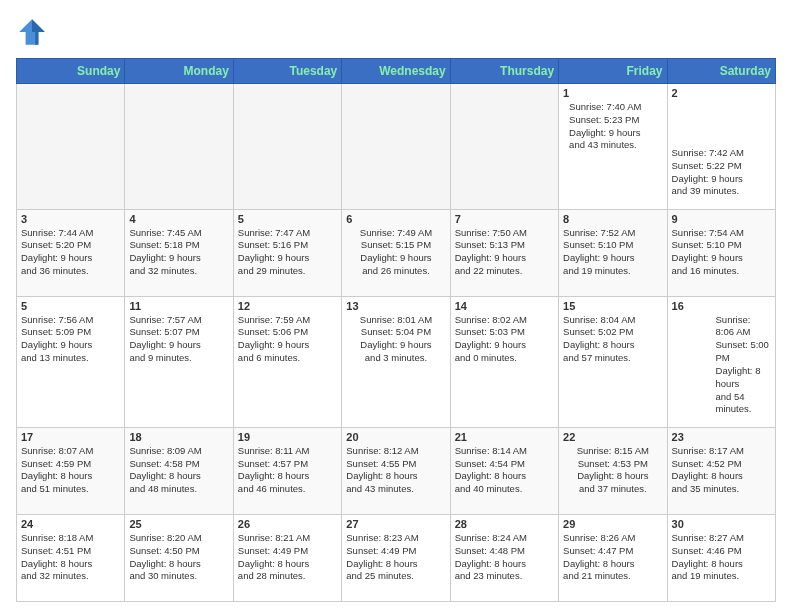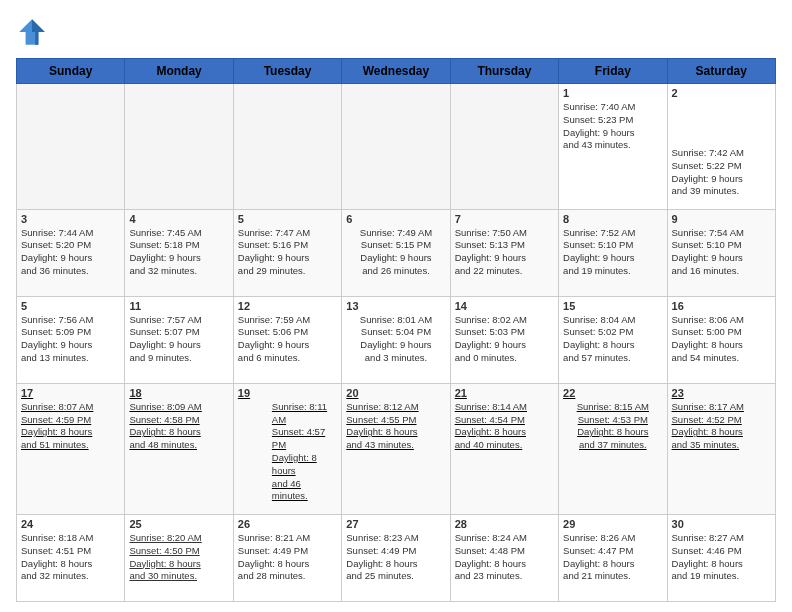--- a/index.html
+++ b/index.html
@@ -56,25 +56,25 @@
     }
     .calendar {
       flex: 1;
       border: 1px solid #ccc;
       border-collapse: collapse;
       width: 100%;
       table-layout: fixed;
     }
     .calendar th {
       background: #3a6fc4;
-      color: #000000;
+      color: #86efac;
       font-size: 12px;
       font-weight: bold;
       padding: 5px 4px;
-      text-align: center;
+      text-align: right;
       border: 1px solid #2a5aaa;
     }
     .calendar td {
       border: 1px solid #ccc;
       vertical-align: top;
       padding: 3px 4px;
       font-size: 9.5px;
       color: #333;
       background: #fff;
       height: 82px;
@@ -131,21 +131,21 @@
     </thead>
     <tbody id="calendar-body">
     <tr>
           <td class="empty"></td>
           <td class="empty"></td>
           <td class="empty"></td>
           <td class="empty"></td>
           <td class="empty"></td>
           <td>
             <span class="day-number">1</span>
-            <div class="day-info" style="white-space: pre-line;">Sunrise: 7:40 AM
+            <div class="day-info" style="white-space: pre-line; margin-left: 6px;">Sunrise: 7:40 AM
 Sunset: 5:23 PM
 Daylight: 9 hours
 and 43 minutes.</div>
           </td>
           <td>
             <span class="day-number">2</span>
             <div class="day-info" style="white-space: pre-line; margin-top: 48px;">Sunrise: 7:42 AM
 Sunset: 5:22 PM
 Daylight: 9 hours
 and 39 minutes.</div>
@@ -240,44 +240,44 @@
           </td>
           <td>
             <span class="day-number">15</span>
             <div class="day-info" style="white-space: pre-line;">Sunrise: 8:04 AM
 Sunset: 5:02 PM
 Daylight: 8 hours
 and 57 minutes.</div>
           </td>
           <td>
             <span class="day-number">16</span>
-            <div class="day-info" style="white-space: pre-line;">Sunrise: 8:06 AM
+            <div class="day-info" style="white-space: pre-line; margin-left: 44px;">Sunrise: 8:06 AM
 Sunset: 5:00 PM
 Daylight: 8 hours
 and 54 minutes.</div>
           </td>
         </tr>
-        <tr style="background: #eab308; text-decoration: underline;">
+        <tr style="background: #eab308;">
           <td>
             <span class="day-number">17</span>
             <div class="day-info" style="white-space: pre-line;">Sunrise: 8:07 AM
 Sunset: 4:59 PM
 Daylight: 8 hours
 and 51 minutes.</div>
           </td>
           <td>
             <span class="day-number">18</span>
             <div class="day-info" style="white-space: pre-line;">Sunrise: 8:09 AM
 Sunset: 4:58 PM
 Daylight: 8 hours
 and 48 minutes.</div>
           </td>
           <td>
             <span class="day-number">19</span>
-            <div class="day-info" style="white-space: pre-line; margin-left: 34px;">Sunrise: 8:11 AM
+            <div class="day-info" style="white-space: pre-line;">Sunrise: 8:11 AM
 Sunset: 4:57 PM
 Daylight: 8 hours
 and 46 minutes.</div>
           </td>
           <td>
             <span class="day-number">20</span>
             <div class="day-info" style="white-space: pre-line;">Sunrise: 8:12 AM
 Sunset: 4:55 PM
 Daylight: 8 hours
 and 43 minutes.</div>
@@ -307,21 +307,21 @@
         <tr>
           <td>
             <span class="day-number">24</span>
             <div class="day-info" style="white-space: pre-line;">Sunrise: 8:18 AM
 Sunset: 4:51 PM
 Daylight: 8 hours
 and 32 minutes.</div>
           </td>
           <td>
             <span class="day-number">25</span>
-            <div class="day-info" style="white-space: pre-line; text-decoration: underline;">Sunrise: 8:20 AM
+            <div class="day-info" style="white-space: pre-line;">Sunrise: 8:20 AM
 Sunset: 4:50 PM
 Daylight: 8 hours
 and 30 minutes.</div>
           </td>
           <td>
             <span class="day-number">26</span>
             <div class="day-info" style="white-space: pre-line;">Sunrise: 8:21 AM
 Sunset: 4:49 PM
 Daylight: 8 hours
 and 28 minutes.</div>

